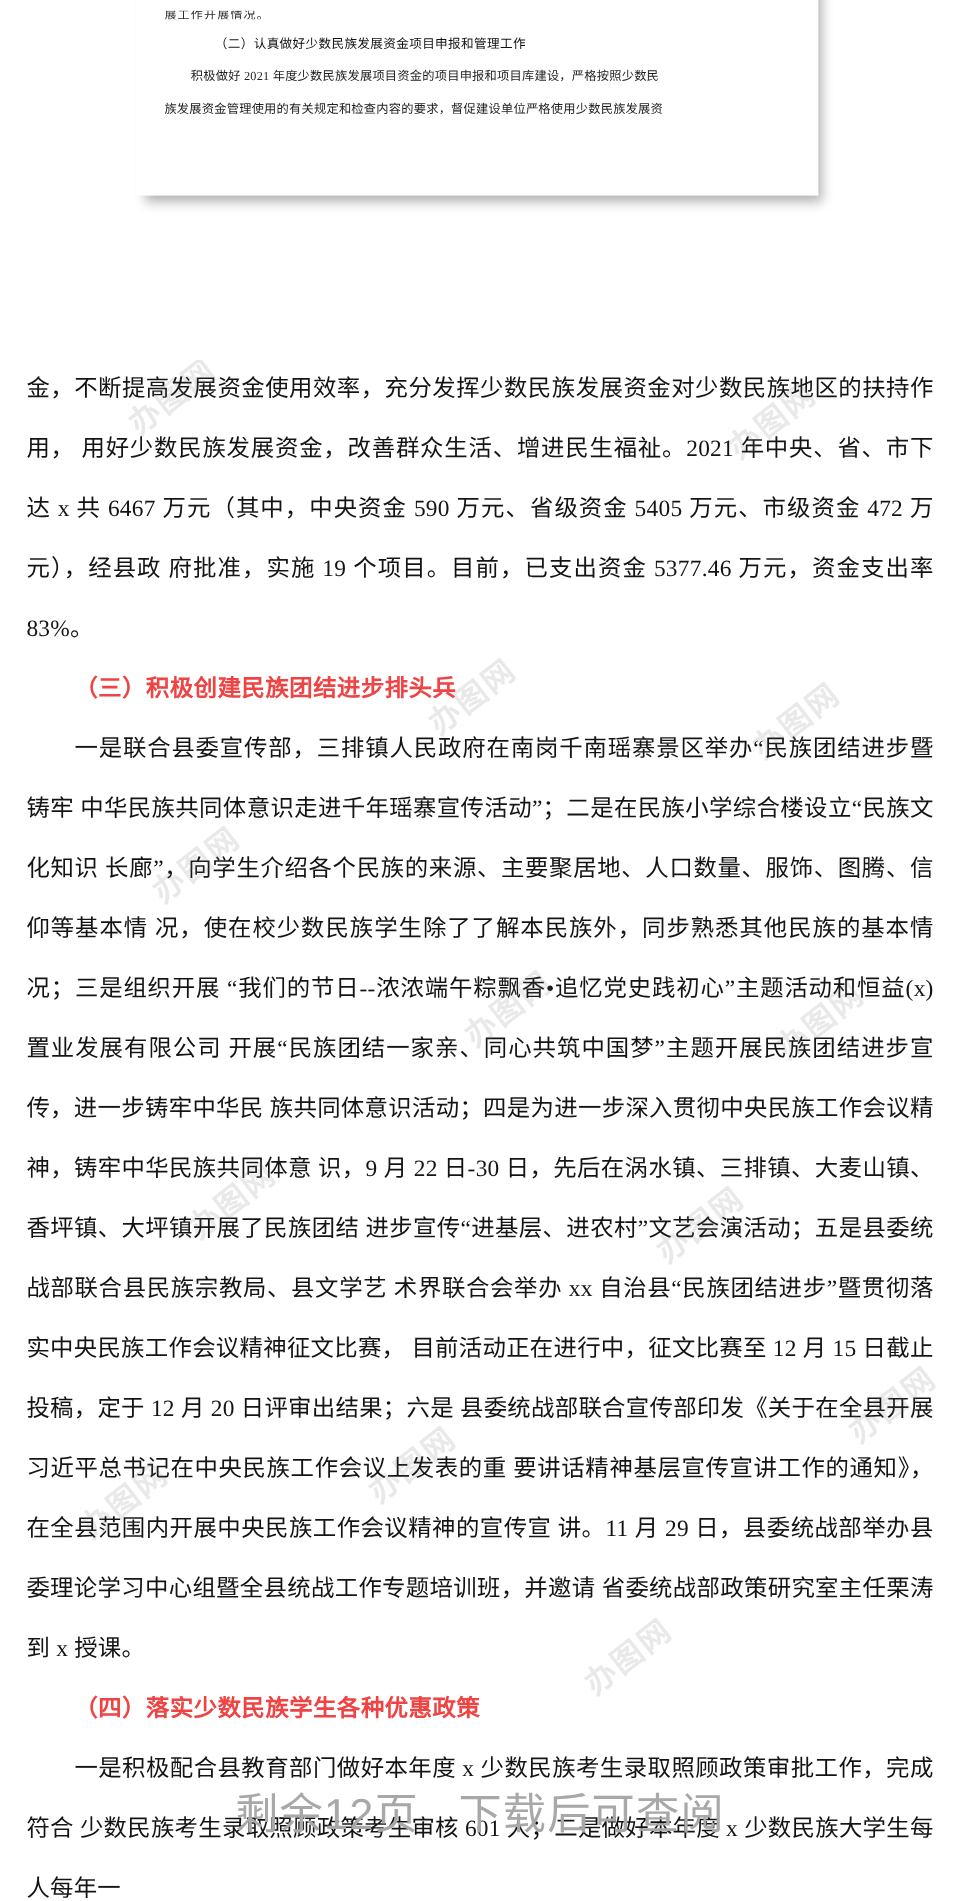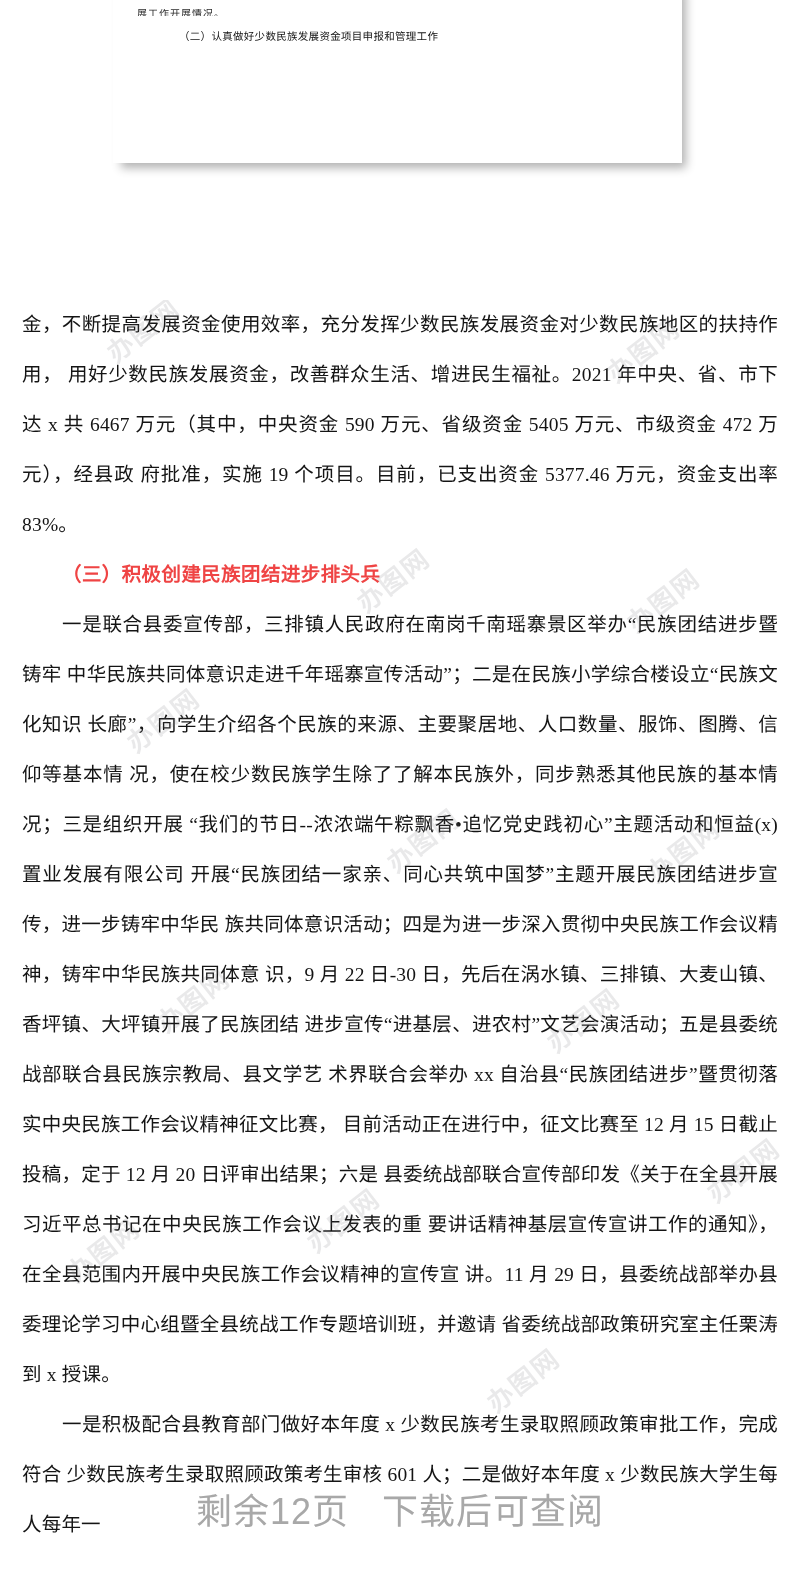--- a/index.html
+++ b/index.html
@@ -124,20 +124,24 @@
     letter-spacing: 1px;
     white-space: pre;
   }
 </style>
 </head>
 <body>
 
 <div class="preview-card">
   <div class="preview-cut">展工作开展情况。</div>
   <div class="preview-heading">（二）认真做好少数民族发展资金项目申报和管理工作</div>
+  <div class="preview-body">
+    <div class="indent">积极做好 2021 年度少数民族发展项目资金的项目申报和项目库建设，严格按照少数民</div>
+    <div>族发展资金管理使用的有关规定和检查内容的要求，督促建设单位严格使用少数民族发展资</div>
+  </div>
 </div>
 
 <div class="doc">
 
   <p class="para">
     <span>金，不断提高发展资金使用效率，充分发挥少数民族发展资金对少数民族地区的扶持作用，</span>
     <span>用好少数民族发展资金，改善群众生活、增进民生福祉。2021 年中央、省、市下达 x 共</span>
     <span>6467 万元（其中，中央资金 590 万元、省级资金 5405 万元、市级资金 472 万元），经县政</span>
     <span>府批准，实施 19 个项目。目前，已支出资金 5377.46 万元，资金支出率 83%。</span>
   </p>
@@ -155,20 +159,21 @@
     <span>识，9 月 22 日-30 日，先后在涡水镇、三排镇、大麦山镇、香坪镇、大坪镇开展了民族团结</span>
     <span>进步宣传“进基层、进农村”文艺会演活动；五是县委统战部联合县民族宗教局、县文学艺</span>
     <span>术界联合会举办 xx 自治县“民族团结进步”暨贯彻落实中央民族工作会议精神征文比赛，</span>
     <span>目前活动正在进行中，征文比赛至 12 月 15 日截止投稿，定于 12 月 20 日评审出结果；六是</span>
     <span>县委统战部联合宣传部印发《关于在全县开展习近平总书记在中央民族工作会议上发表的重</span>
     <span>要讲话精神基层宣传宣讲工作的通知》，在全县范围内开展中央民族工作会议精神的宣传宣</span>
     <span>讲。11 月 29 日，县委统战部举办县委理论学习中心组暨全县统战工作专题培训班，并邀请</span>
     <span>省委统战部政策研究室主任栗涛到 x 授课。</span>
   </p>
 
+  <p class="heading">（四）落实少数民族学生各种优惠政策</p>
 
   <p class="para indent2">
     <span>一是积极配合县教育部门做好本年度 x 少数民族考生录取照顾政策审批工作，完成符合</span>
     <span>少数民族考生录取照顾政策考生审核 601 人；二是做好本年度 x 少数民族大学生每人每年一</span>
   </p>
 
 </div>
 
 <div class="wm-layer">
   <div class="wm" style="left:100px;  top:10px;">办图网</div>

